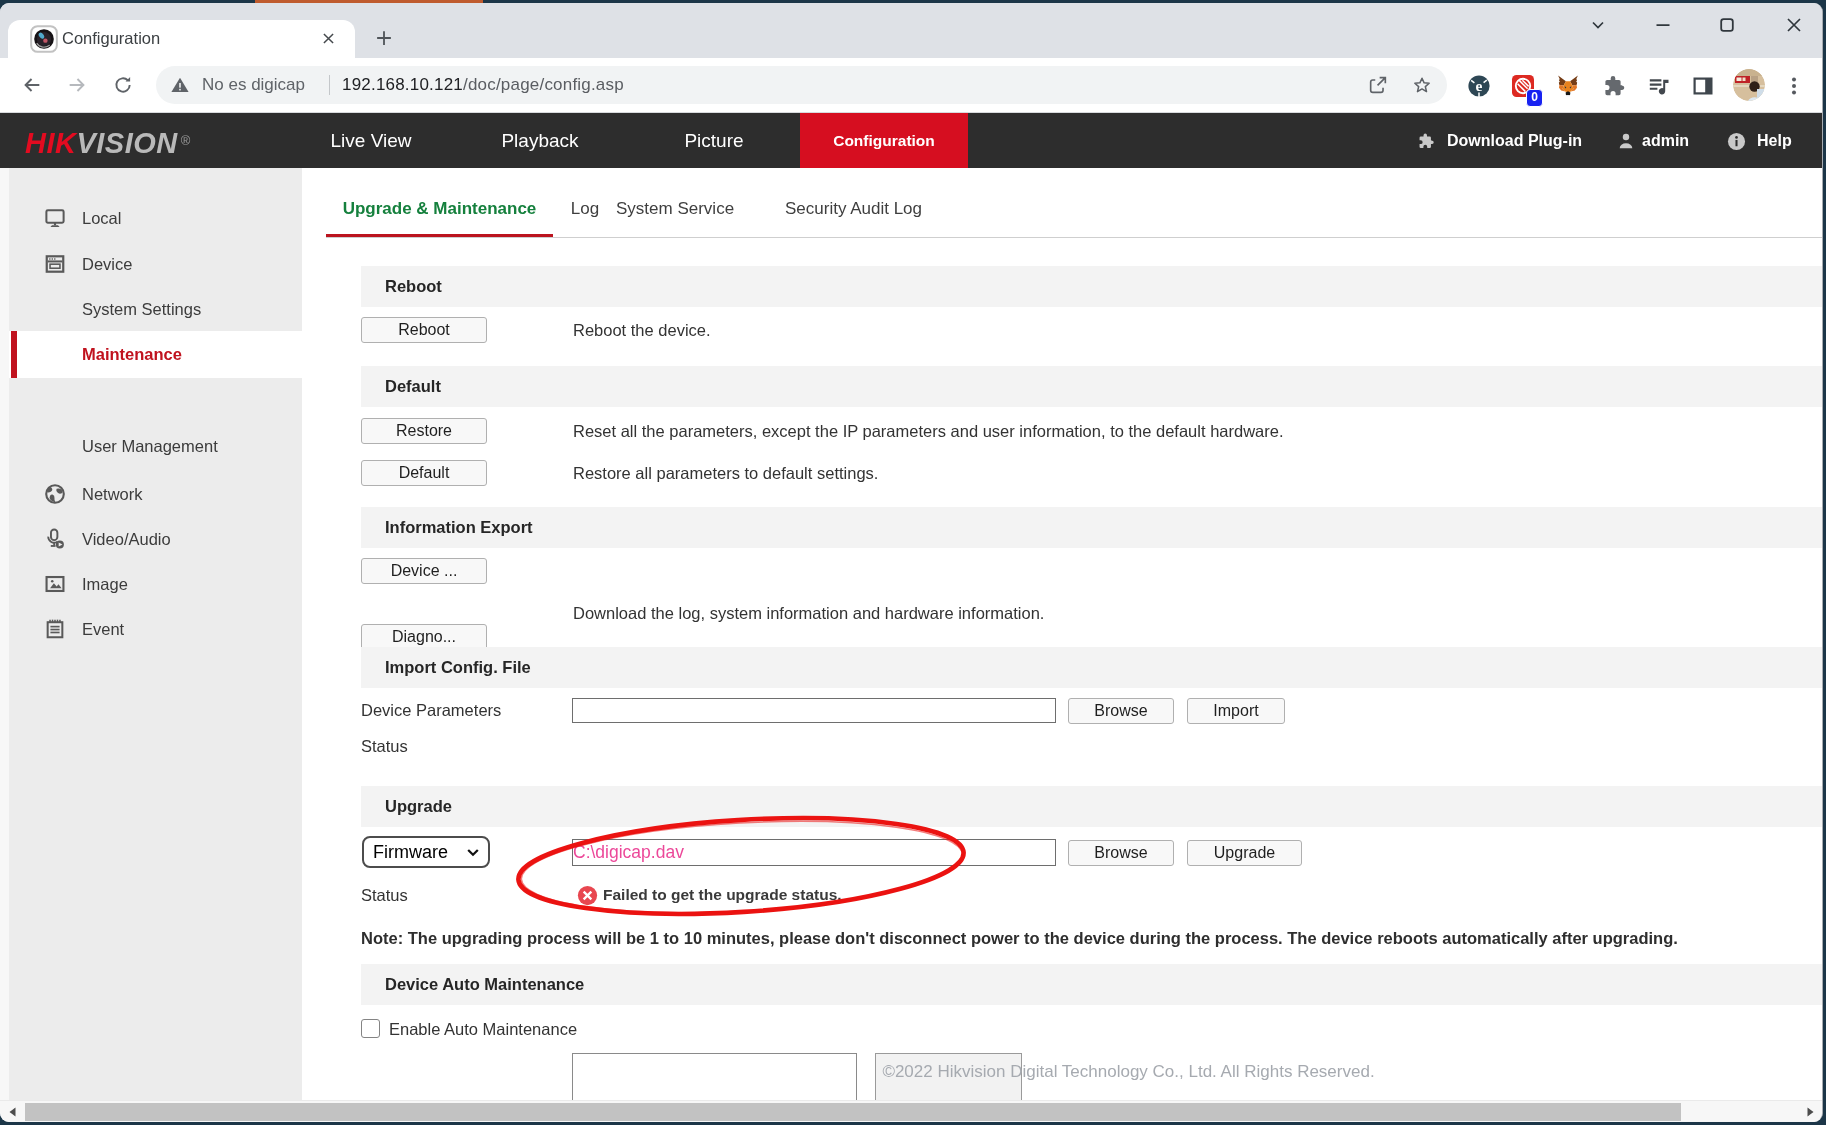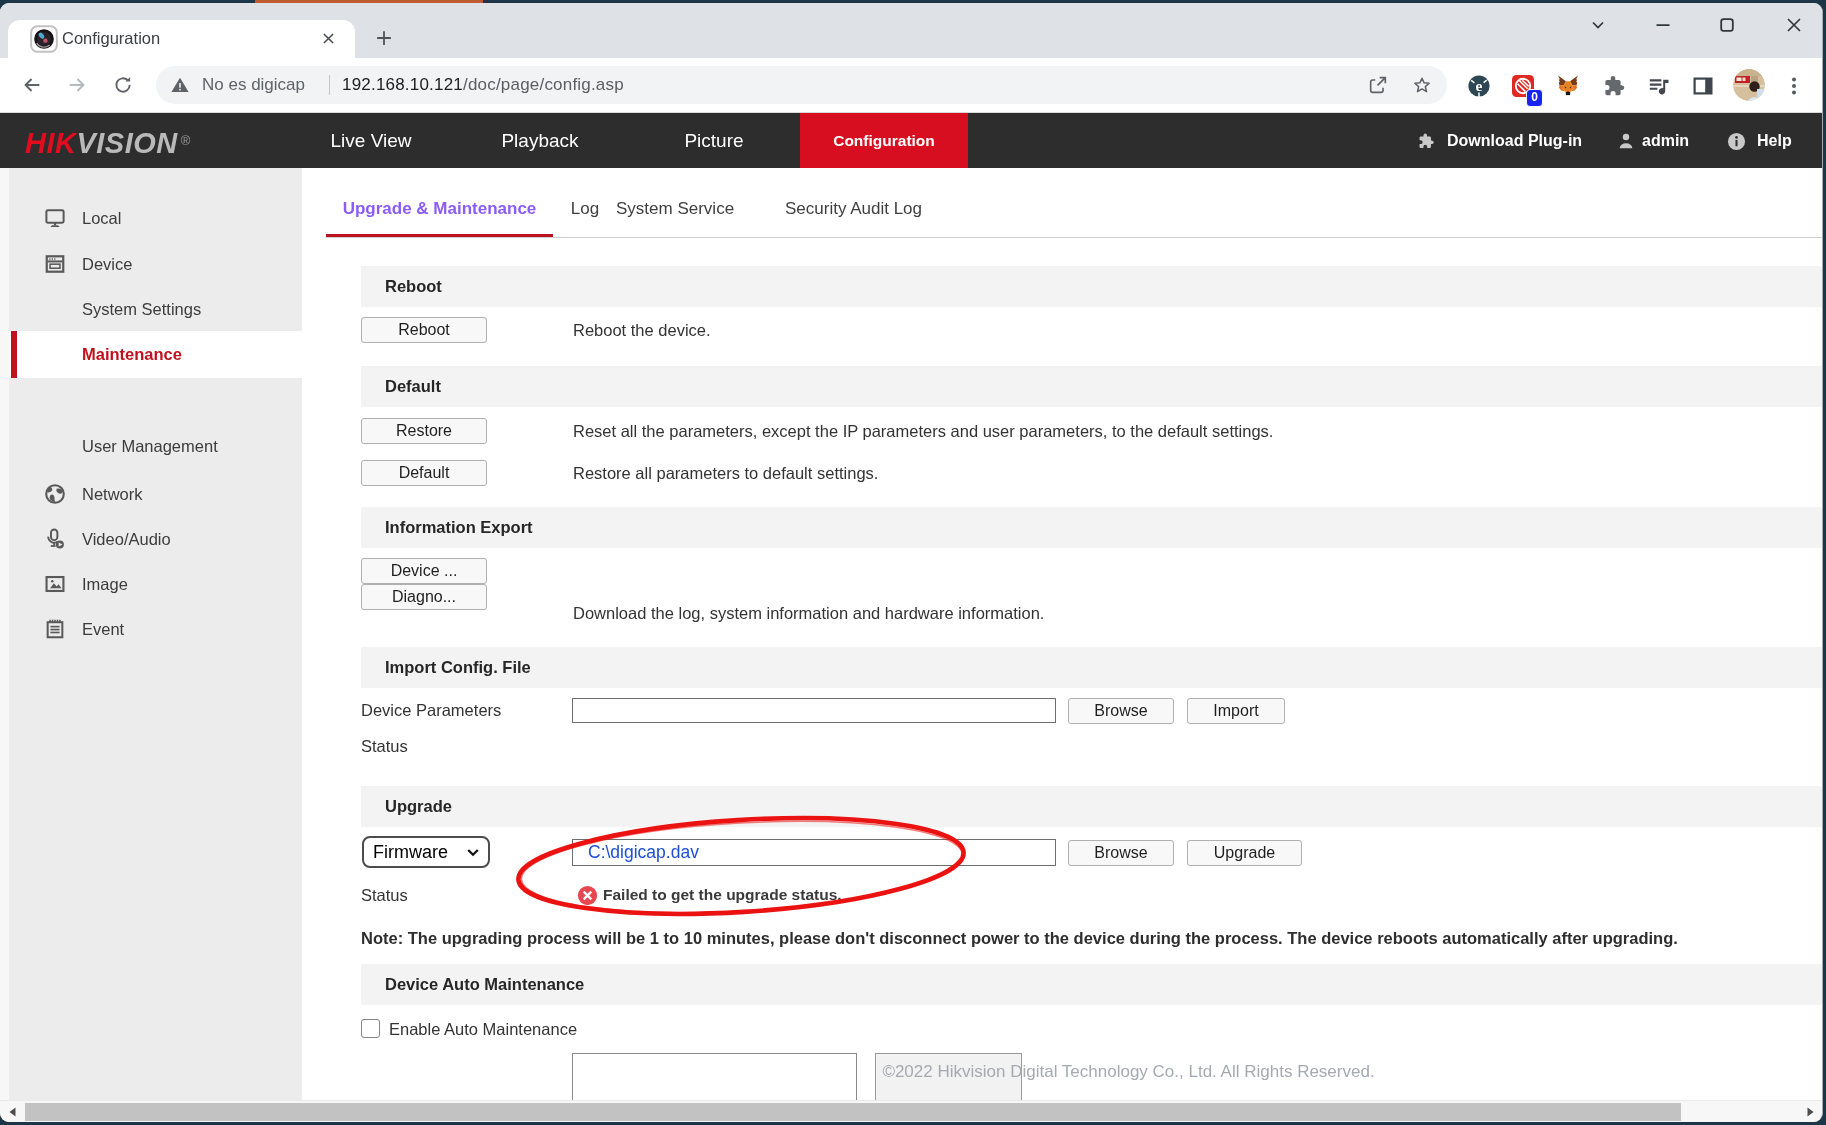--- a/index.html
+++ b/index.html
@@ -76,32 +76,32 @@
                 font-size:16.5px; color:#3c3c3c; white-space:nowrap; }
   .side-item.selected { background:#ffffff; }
   .side-item.selected .side-label { color:#c0121e; font-weight:bold; }
   .side-selbar { position:absolute; left:2px; top:0; width:6px; height:100%; background:#c0121e; }
 
   
   .content { position:absolute; left:302px; top:0; width:1521px; height:932px; background:#ffffff; }
   .ctabs-line { position:absolute; left:24px; right:1px; top:69px; height:1px; background:#cfcfcf; }
   .ctab { position:absolute; top:24px; height:45px; line-height:34px; font-size:17px; color:#3f3f3f;
           white-space:nowrap; cursor:pointer; }
-  .ctab.active { color:#8b5cf6; font-weight:bold; border-bottom:3px solid #bb141f; }
+  .ctab.active { color:#15803d; font-weight:bold; border-bottom:3px solid #bb141f; }
 
   .cbar { position:absolute; left:59px; right:1px; height:41px; background:#f3f3f3; }
   .cbar span { position:absolute; left:24px; top:0; height:41px; line-height:41px;
                font-size:16.5px; font-weight:bold; color:#262626; white-space:nowrap; }
   .cbtn { position:absolute; left:59px; width:126px; height:26px; background:#f8f8f8;
           border:1px solid #b0b0b0; border-radius:3px; font-family:"Liberation Sans",sans-serif;
           font-size:16px; color:#1f1f1f; text-align:center; line-height:23px; cursor:pointer; }
   .cdesc { position:absolute; left:271px; height:26px; line-height:26px; font-size:16.5px; color:#333; white-space:nowrap; }
   .clabel { position:absolute; left:59px; font-size:16.5px; color:#333; white-space:nowrap; }
   .cinput { position:absolute; left:270px; width:484px; height:25px; background:#fff;
-            border:1px solid #6e6e6e; font-size:16.5px; color:#1d4ed8; padding:0 15px;
+            border:1px solid #6e6e6e; font-size:16.5px; color:#ec4899; padding:0 0;
             font-family:"Liberation Sans",sans-serif; }
   .csel { position:absolute; left:60px; top:668px; width:128px; height:32px; background:#fff;
           border:2px solid #4c4c4c; border-radius:8px; }
   .csel span { position:absolute; left:9px; top:0; height:28px; line-height:28px; font-size:18px; color:#000; }
   .csel svg { position:absolute; right:8px; top:8px; width:14px; height:14px; color:#111; }
   .err-ico { position:absolute; left:275px; top:717px; width:21px; height:21px; }
   .note-line { position:absolute; left:59px; top:758px; height:24px; line-height:24px;
                font-size:16.5px; font-weight:bold; color:#2e2e2e; white-space:nowrap; }
   .checkbox { position:absolute; left:59px; top:851px; width:19px; height:19px; background:#fff;
               border:1.5px solid #848484; border-radius:3px; cursor:pointer; }
@@ -388,29 +388,29 @@
       <div class="cbar" style="top:98px">
           <span>Reboot</span>
         </div>
       <div class="cbtn" style="top:149px">Reboot</div>
       <div class="cdesc" style="top:149px">Reboot the device.</div>
 
       <div class="cbar" style="top:198px">
           <span>Default</span>
         </div>
       <div class="cbtn" style="top:250px">Restore</div>
-      <div class="cdesc" style="top:250px">Reset all the parameters, except the IP parameters and user parameters, to the default settings.</div>
+      <div class="cdesc" style="top:250px">Reset all the parameters, except the IP parameters and user information, to the default hardware.</div>
       <div class="cbtn" style="top:292px">Default</div>
       <div class="cdesc" style="top:292px">Restore all parameters to default settings.</div>
 
       <div class="cbar" style="top:339px">
           <span>Information Export</span>
         </div>
       <div class="cbtn" style="top:390px">Device ...</div>
-      <div class="cbtn" style="top:416px">Diagno...</div>
+      <div class="cbtn" style="top:456px">Diagno...</div>
       <div class="cdesc" style="top:432px">Download the log, system information and hardware information.</div>
 
       <div class="cbar" style="top:479px">
           <span>Import Config. File</span>
         </div>
       <div class="clabel" style="top:529px;height:26px;line-height:26px">Device Parameters</div>
       <div class="cinput" style="top:530px;height:25px;line-height:23px"></div>
       <div class="cbtn" style="top:530px;left:766px;width:106px">Browse</div>
       <div class="cbtn" style="top:530px;left:885px;width:98px">Import</div>
       <div class="clabel" style="top:565px;height:26px;line-height:26px">Status</div>

